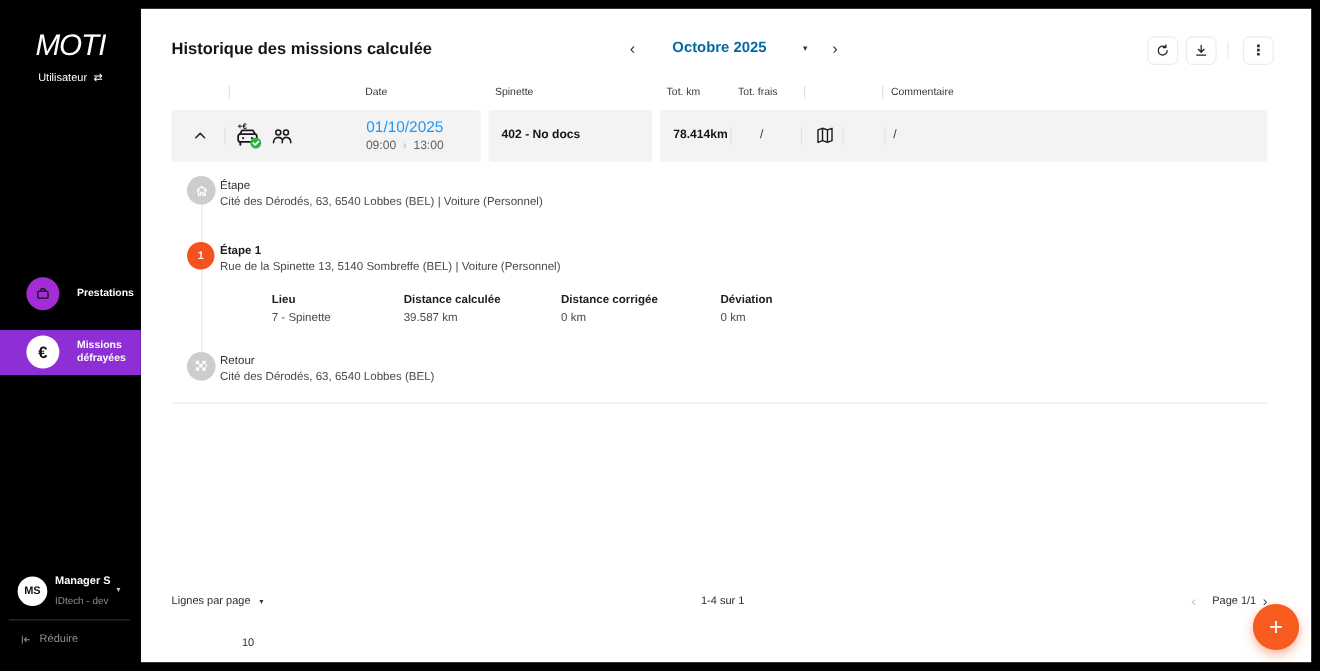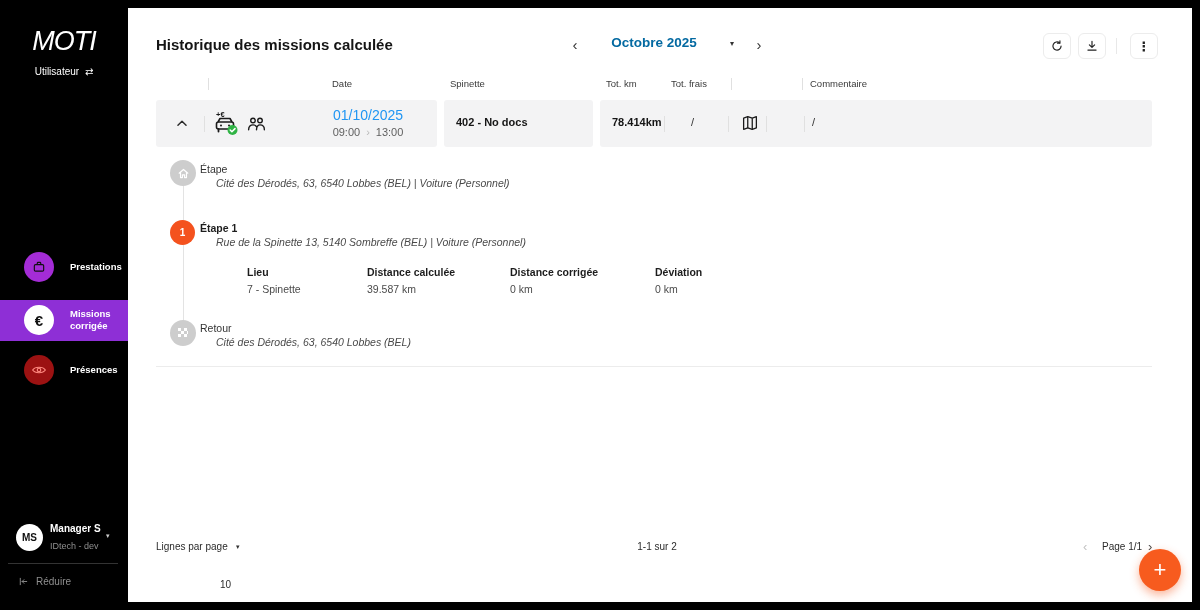--- a/index.html
+++ b/index.html
@@ -76,21 +76,21 @@
   .slash { position:absolute; top:108px; font-size:11px; color:#333; }
 
   
   .timeline-line { position:absolute; left:55px; top:165px; width:1px; height:155px; background:#e3e3e3; }
   .tl-circle { position:absolute; left:42px; width:26px; height:26px; border-radius:50%;
                display:flex; align-items:center; justify-content:center; }
   .tl-gray { background:#cdcdcd; }
   .tl-orange { background:#f4521e; color:#fff; font-size:10px; font-weight:700; }
   .tl-label { position:absolute; left:72px; font-size:10.5px; color:#333; }
   .tl-label.bold { font-weight:700; color:#1d1d1d; }
-  .tl-addr { position:absolute; left:88px; font-size:10.5px; color:#4a4a4a;font-style:italic; }
+  .tl-addr { position:absolute; left:72px; font-size:10.5px; color:#4a4a4a; }
   .sub-h { position:absolute; top:258px; font-size:10.5px; font-weight:700; color:#1d1d1d; }
   .sub-v { position:absolute; top:275px; font-size:10.5px; color:#4a4a4a; }
   .detail-divider { position:absolute; left:28px; top:358px; width:996px; height:1px; background:#ececec; }
 
   
   .foot-label { position:absolute; top:533px; font-size:10px; color:#2b2b2b; }
   .rpp-value { position:absolute; left:92px; top:533px; font-size:10px; color:#2b2b2b; cursor:pointer;margin-top:38px; }
   .rpp-caret { position:absolute; left:108px; top:535px; font-size:7px; color:#333; cursor:pointer; }
   .range-label { position:absolute; left:479px; top:533px; width:100px; text-align:center; font-size:10px; color:#2b2b2b; }
   .page-prev { position:absolute; left:955px; top:531px; font-size:13px; color:#c4c4c4; cursor:pointer; }
@@ -128,32 +128,23 @@
           </svg>
       </span>
       <span class="nav-label">Prestations</span>
     </div>
 
     <div class="nav-active-bg"></div>
     <div class="nav-item active">
       <span class="nav-circle">
         <span class="euro-glyph">€</span>
       </span>
-      <span class="nav-label">Missions corrigée</span>
-    </div>
-
-    <div class="nav-item" style="top:355px">
-      <span class="nav-circle" style="background:#9c1212">
-        <svg width="16" height="16" viewBox="0 0 24 24">
-            <path d="M2.5 12 C6 6.5 18 6.5 21.5 12 C18 17.5 6 17.5 2.5 12 Z" fill="none" stroke="#ff8a80" stroke-width="1.8"></path>
-            <circle cx="12" cy="12" r="2.6" fill="none" stroke="#ff8a80" stroke-width="1.8"></circle>
-          </svg>
-      </span>
-      <span class="nav-label">Présences</span>
-    </div>
+      <span class="nav-label">Missions défrayées</span>
+    </div>
+
 
     <div class="profile">
       <span class="avatar">MS</span>
       <span class="profile-name">Manager S</span>
       <span class="profile-caret">▾</span>
       <span class="profile-org">IDtech - dev</span>
     </div>
     <div class="sidebar-divider"></div>
 
     <div class="collapse-btn">
@@ -291,21 +282,21 @@
       </svg>
     </span>
     <span class="tl-label" style="top:314px">Retour</span>
     <span class="tl-addr" style="top:328px">Cité des Dérodés, 63, 6540 Lobbes (BEL)</span>
 
     <div class="detail-divider"></div>
 
     <span class="foot-label" style="left:28px">Lignes par page</span>
     <span class="rpp-value">10</span>
     <span class="rpp-caret">▾</span>
-    <span class="range-label">1-1 sur 2</span>
+    <span class="range-label">1-4 sur 1</span>
     <span class="page-prev">‹</span>
     <span class="page-label">Page 1/1</span>
     <span class="page-next">›</span>
 
     <button class="fab">
       <span>+</span>
     </button>
   </main>
 </div>
 

